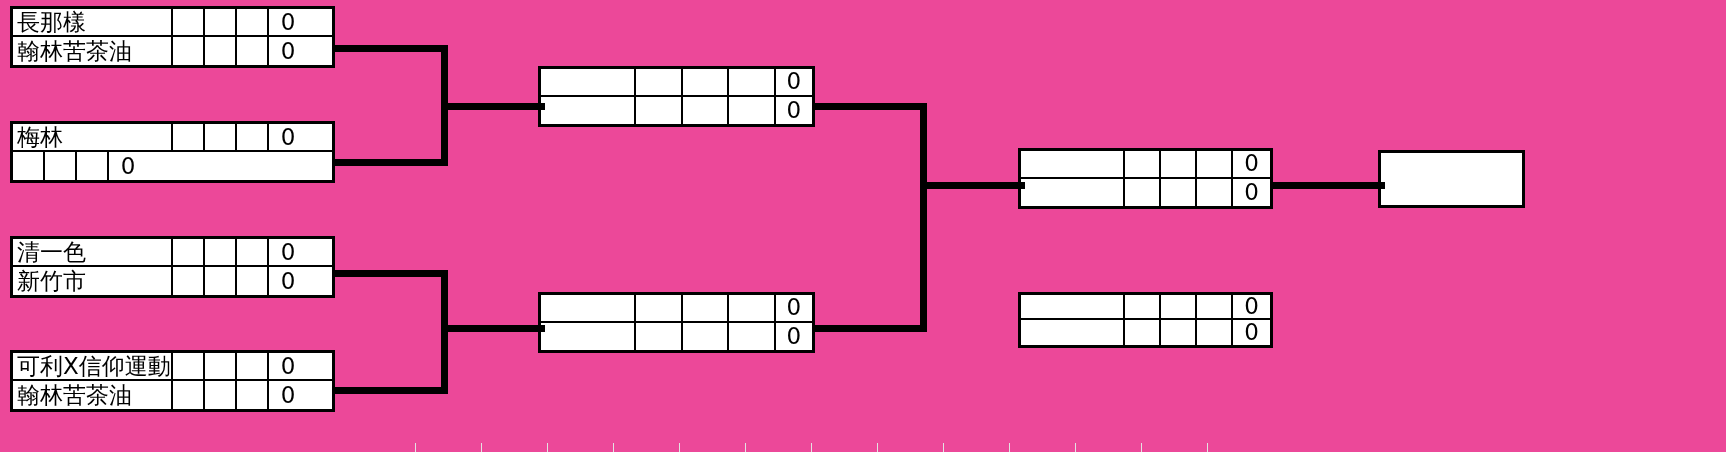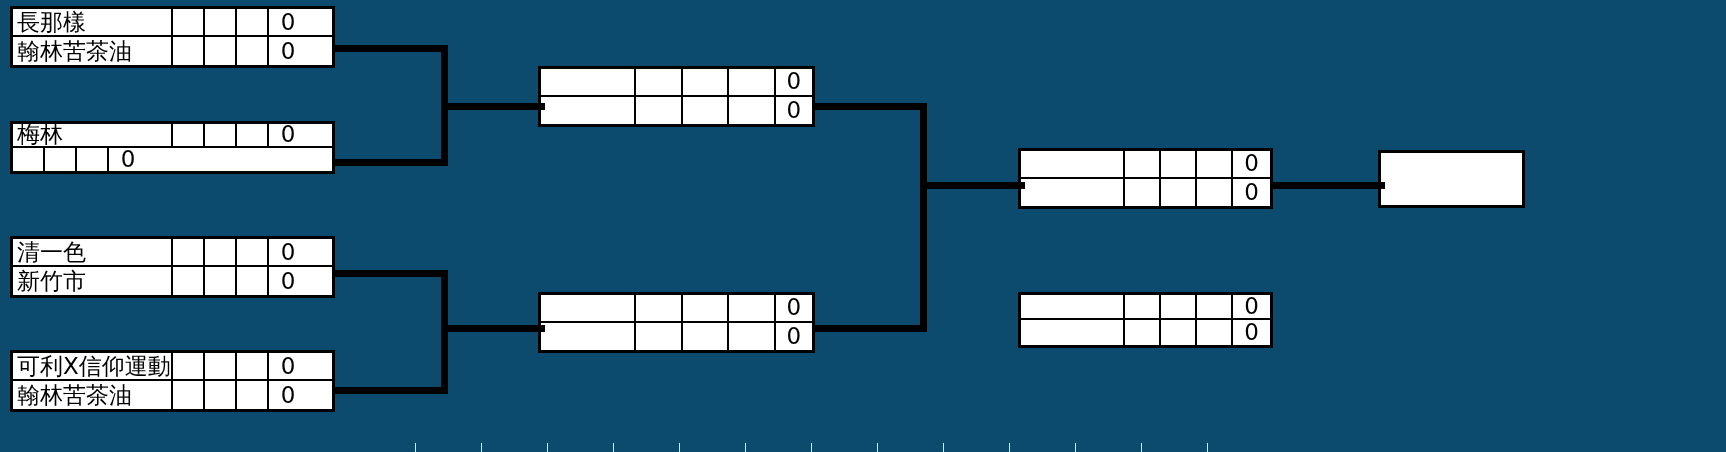--- a/index.html
+++ b/index.html
@@ -4,21 +4,21 @@
 <style>
   html, body {
     margin: 0;
     padding: 0;
     background: #ffffff;
   }
   #bracket {
     position: relative;
     width: 1726px;
     height: 452px;
-    background: #0c4a6e;
+    background: #ec4899;
     font-family: "DejaVu Sans", "Liberation Sans", sans-serif;
     overflow: hidden;
   }
 
   
   .match {
     position: absolute;
     box-sizing: border-box;
     border: 3px solid #000000;
     background: #ffffff;
@@ -124,21 +124,21 @@
     </div>
     <div class="row">
       <div class="cell name">翰林苦茶油</div>
       <div class="cell blank c2"></div>
       <div class="cell blank c3"></div>
       <div class="cell blank c4"></div>
       <div class="cell score">0</div>
     </div>
   </div>
 
-  <div class="match w-r1" style="left:10px; top:121px; width:325px; height:53px;">
+  <div class="match w-r1" style="left:10px; top:121px; width:325px; height:62px;">
     <div class="row top">
       <div class="cell name">梅林</div>
       <div class="cell blank c2"></div>
       <div class="cell blank c3"></div>
       <div class="cell blank c4"></div>
       <div class="cell score">0</div>
     </div>
     <div class="row">
       <div class="cell blank c2"></div>
       <div class="cell blank c3"></div>

